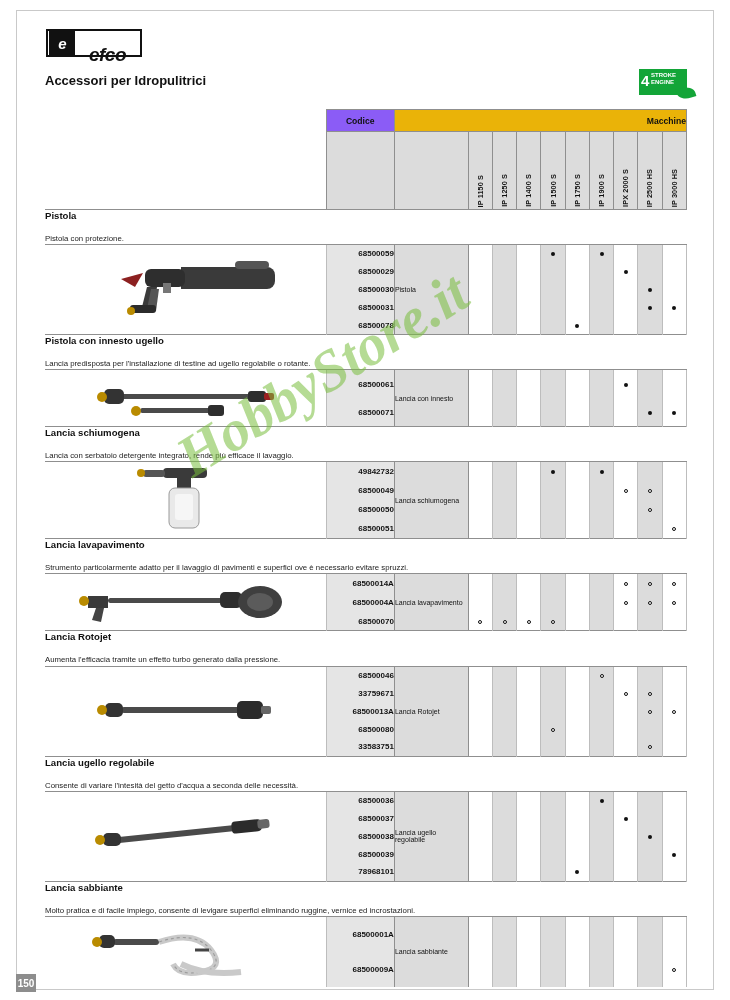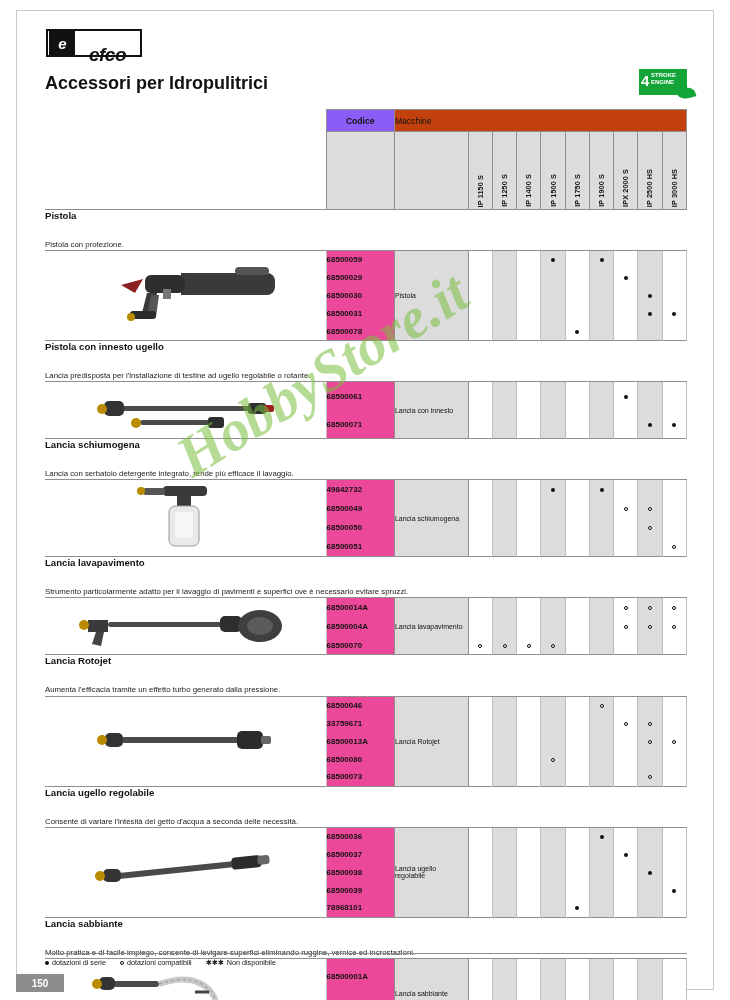--- a/index.html
+++ b/index.html
@@ -34,21 +34,21 @@
     display: flex; align-items: center; justify-content: center;
     letter-spacing: -1px;
   }
   .brand-name {
     flex: 1; text-align: center;
     font-size: 19px; font-weight: bold; font-style: italic;
     letter-spacing: -0.5px; color: #111; margin-top: 24px;
   }
   .page-title {
     position: absolute; left: 28px; top: 62px;
-    font-size: 18px; font-weight: bold; color: #111;
+    font-size: 13px; font-weight: bold; color: #111;
   }
   .eco-badge {
     position: absolute; right: 26px; top: 58px;
     width: 48px; height: 26px;
     background: #13a538; color: #fff;
     font-size: 6px; line-height: 1.15;
     padding: 3px 3px 3px 12px;
     font-weight: bold;
   }
   .eco-badge .big {
@@ -77,23 +77,23 @@
   .c-mach  { width: 22px; }
 
   .head-codice {
     height: 22px; text-align: center; vertical-align: middle;
     font-size: 8.6px; font-weight: bold;
     background: #8b5cf6;
     border: 1px solid #8f8f8f;
     color: #111;
   }
   .head-macchine {
-    height: 22px; text-align: left; vertical-align: middle;
-    font-size: 8.6px; font-weight: normal;
-    background: #c2410c;
+    height: 22px; text-align: right; vertical-align: middle;
+    font-size: 8.6px; font-weight: bold;
+    background: #eab308;
     border: 1px solid #8f8f8f;
     border-left: none;
     color: #111;
   }
   .head-blank { background: #fff; border: none; }
   .model-cell {
     height: 78px;
     background: #dcdcdc;
     border: 1px solid #8f8f8f;
     border-top: none;
@@ -111,43 +111,43 @@
     padding-bottom: 3px;
     color: #111;
   }
   .section-title-cell {
     border-top: 1px solid #8f8f8f;
     border-bottom: 1px solid #8f8f8f;
     background: #fff;
     padding: 3px 4px 4px 4px;
   }
   .sec-name { font-size: 9.6px; font-weight: bold; color: #111; line-height: 1.25; }
-  .sec-desc { font-size: 7.8px; color: #222; line-height: 1.3; margin-top: 18px; }
+  .sec-desc { font-size: 7.8px; color: #222; line-height: 1.3; margin-top: 12px; }
 
   .img-cell {
     background: #fff;
     border-right: 1px solid #bdbdbd;
     vertical-align: middle;
     text-align: center;
     padding: 2px;
   }
   .desc-cell {
     background: #dcdcdc;
     border-right: 1px solid #8f8f8f;
     font-size: 7px;
     text-align: left;
     padding-left: 5px;
     color: #111;
     vertical-align: middle;
   }
   .code-cell {
-    background: #ec4899;
+    background: #e5e5e5;
     border-right: 1px solid #8f8f8f;
     font-size: 8px; font-weight: bold;
-    text-align: left;
+    text-align: right;
     color: #111;
     height: 18px;
   }
   .mach-cell {
     border-right: 1px solid #bdbdbd;
     text-align: center;
     vertical-align: middle;
     height: 18px;
     background: #fff;
   }
@@ -165,21 +165,21 @@
     position: absolute; left: 28px; right: 26px; bottom: 22px;
     border-top: 1px solid #8f8f8f;
     padding-top: 4px;
     font-size: 7.2px;
     color: #111;
     display: flex; align-items: center; gap: 14px;
   }
   .legend-item { display: flex; align-items: center; gap: 3px; }
   .pagenum {
     position: absolute; left: 16px; bottom: 8px;
-    width: 48px; height: 18px;
+    width: 20px; height: 18px;
     background: #8d8d8d; color: #fff;
     font-size: 10px; font-weight: bold;
     display: flex; align-items: center; justify-content: center;
   }
   
   .watermark {
     position: absolute;
     left: 140px; top: 330px;
     font-size: 58px;
     font-weight: bold;
@@ -547,21 +547,21 @@
           <td class="mach-cell grey"></td>
           <td class="mach-cell"></td>
           <td class="mach-cell grey"><span class="dot-open"></span></td>
           <td class="mach-cell"></td>
           <td class="mach-cell grey"></td>
           <td class="mach-cell"></td>
           <td class="mach-cell grey"></td>
           <td class="mach-cell"></td>
         </tr>
         <tr>
-          <td class="code-cell">68500073</td>
+          <td class="code-cell">33583751</td>
           <td class="mach-cell"></td>
           <td class="mach-cell grey"></td>
           <td class="mach-cell"></td>
           <td class="mach-cell grey"></td>
           <td class="mach-cell"></td>
           <td class="mach-cell grey"></td>
           <td class="mach-cell"></td>
           <td class="mach-cell grey"><span class="dot-open"></span></td>
           <td class="mach-cell"></td>
         </tr>
@@ -681,29 +681,15 @@
           <td class="mach-cell grey"></td>
           <td class="mach-cell"></td>
           <td class="mach-cell grey"></td>
           <td class="mach-cell"><span class="dot-open"></span></td>
         </tr>
       </tbody>
   </table>
 
   <div class="watermark">HobbyStore.it</div>
 
-  <div class="footer">
-    <span class="legend-item">
-      <span class="dot-full"></span>
-      <span>dotazioni di serie</span>
-    </span>
-    <span class="legend-item">
-      <span class="dot-open"></span>
-      <span>dotazioni compatibili</span>
-    </span>
-    <span class="legend-item">
-      <span>✱✱✱</span>
-      <span>Non disponibile</span>
-    </span>
-  </div>
 </div>
 
 <div class="pagenum">150</div>
 
 </body></html>

